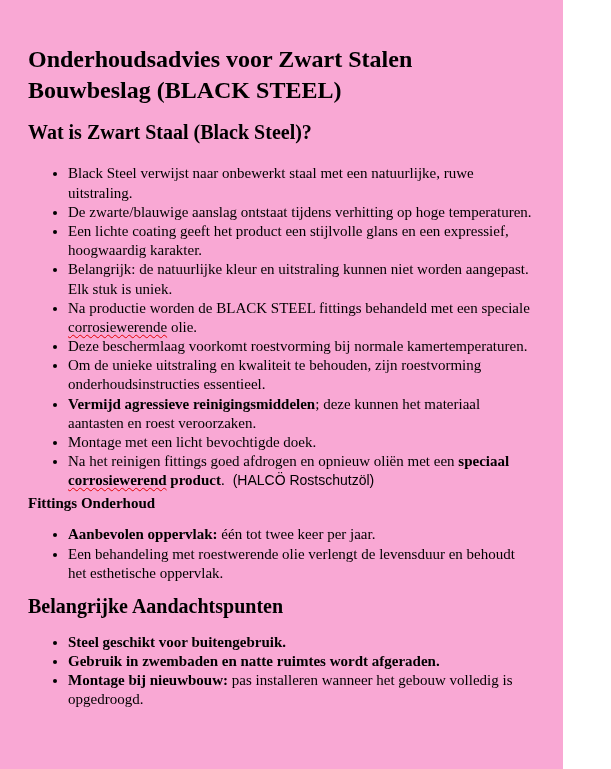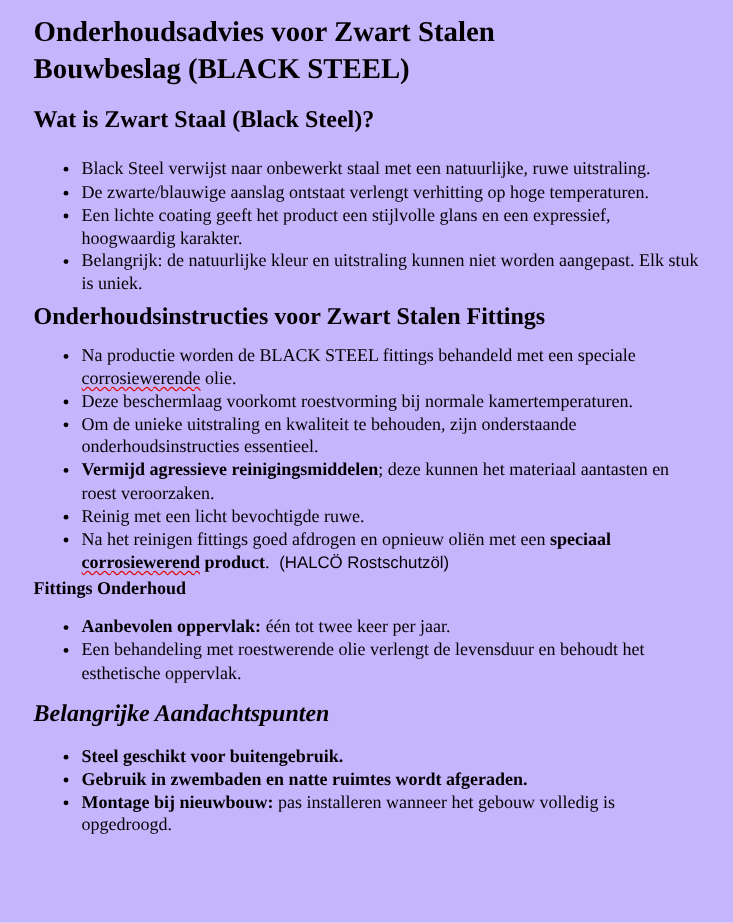--- a/index.html
+++ b/index.html
@@ -3,32 +3,32 @@
 <meta charset="utf-8">
 <style>
   html, body { margin: 0; padding: 0; background: #ffffff; }
   body {
     width: 611px; height: 769px; overflow: hidden;
     font-family: "Liberation Serif", "DejaVu Serif", serif;
     color: #000000;
   }
   .page {
     box-sizing: border-box;
-    width: 611px; height: 769px;
-    padding: 12px 26px 0 28px;
-    background: #c4b5fd;
+    width: 563px; height: 769px;
+    padding: 44px 26px 0 28px;
+    background: #f9a8d4;
   }
   h1.doc-title {
     font-size: 24px; line-height: 1.3; font-weight: bold;
     margin: 0 0 14px 0; max-width: 500px;
   }
   h2.sec { font-size: 20px; line-height: 1.2; font-weight: bold; }
   h2.sec-1 { margin: 0 0 20px 0; }
   h2.sec-2 { margin: 4px 0 12px 0; }
-  h2.sec-3 { margin: 11px 0 15px 0; font-style: italic; }
+  h2.sec-3 { margin: 11px 0 15px 0; }
   h3.sub { font-size: 15px; line-height: 1.25; font-weight: bold; }
   h3.sub-1 { margin: 8px 0 17px 0; }
   h3.sub-2 { margin: 3px 0 13px 0; }
   ul.blist { margin: 0; padding: 0 0 0 40px; list-style: disc outside; }
   ul.blist li {
     font-size: 15px; line-height: 1.28;
     padding-right: 2px;
   }
   b { font-weight: bold; }
   .squiggle {
@@ -48,35 +48,34 @@
 </head>
 <body>
 
 <div class="page">
 
   <h1 class="doc-title">Onderhoudsadvies voor Zwart Stalen Bouwbeslag (BLACK STEEL)</h1>
 
   <h2 class="sec sec-1">Wat is Zwart Staal (Black Steel)?</h2>
   <ul class="blist">
     <li>Black Steel verwijst naar onbewerkt staal met een natuurlijke, ruwe uitstraling.</li>
-    <li>De zwarte/blauwige aanslag ontstaat verlengt verhitting op hoge temperaturen.</li>
+    <li>De zwarte/blauwige aanslag ontstaat tijdens verhitting op hoge temperaturen.</li>
     <li>Een lichte coating geeft het product een stijlvolle glans en een expressief, hoogwaardig karakter.</li>
     <li>Belangrijk: de natuurlijke kleur en uitstraling kunnen niet worden aangepast. Elk stuk is uniek.</li>
   </ul>
 
-  <h2 class="sec sec-2">Onderhoudsinstructies voor Zwart Stalen Fittings</h2>
   <ul class="blist">
     <li><span>Na productie worden de BLACK STEEL fittings behandeld met een speciale </span><span class="squiggle">corrosiewerende</span><span> olie.</span></li>
     <li>Deze beschermlaag voorkomt roestvorming bij normale kamertemperaturen.</li>
-    <li>Om de unieke uitstraling en kwaliteit te behouden, zijn onderstaande onderhoudsinstructies essentieel.</li>
+    <li>Om de unieke uitstraling en kwaliteit te behouden, zijn roestvorming onderhoudsinstructies essentieel.</li>
   </ul>
 
   <ul class="blist">
     <li><b>Vermijd agressieve reinigingsmiddelen</b><span>; deze kunnen het materiaal aantasten en roest veroorzaken.</span></li>
-    <li>Reinig met een licht bevochtigde ruwe.</li>
+    <li>Montage met een licht bevochtigde doek.</li>
     <li><span>Na het reinigen fittings goed afdrogen en opnieuw oliën met een </span><b>speciaal </b><b class="squiggle">corrosiewerend</b><b> product</b><span>.</span><span class="note">(HALCÖ Rostschutzöl)</span></li>
   </ul>
 
   <h3 class="sub sub-2">Fittings Onderhoud</h3>
   <ul class="blist">
     <li><b>Aanbevolen oppervlak:</b><span> één tot twee keer per jaar.</span></li>
     <li>Een behandeling met roestwerende olie verlengt de levensduur en behoudt het esthetische oppervlak.</li>
   </ul>
 
   <h2 class="sec sec-3">Belangrijke Aandachtspunten</h2>

